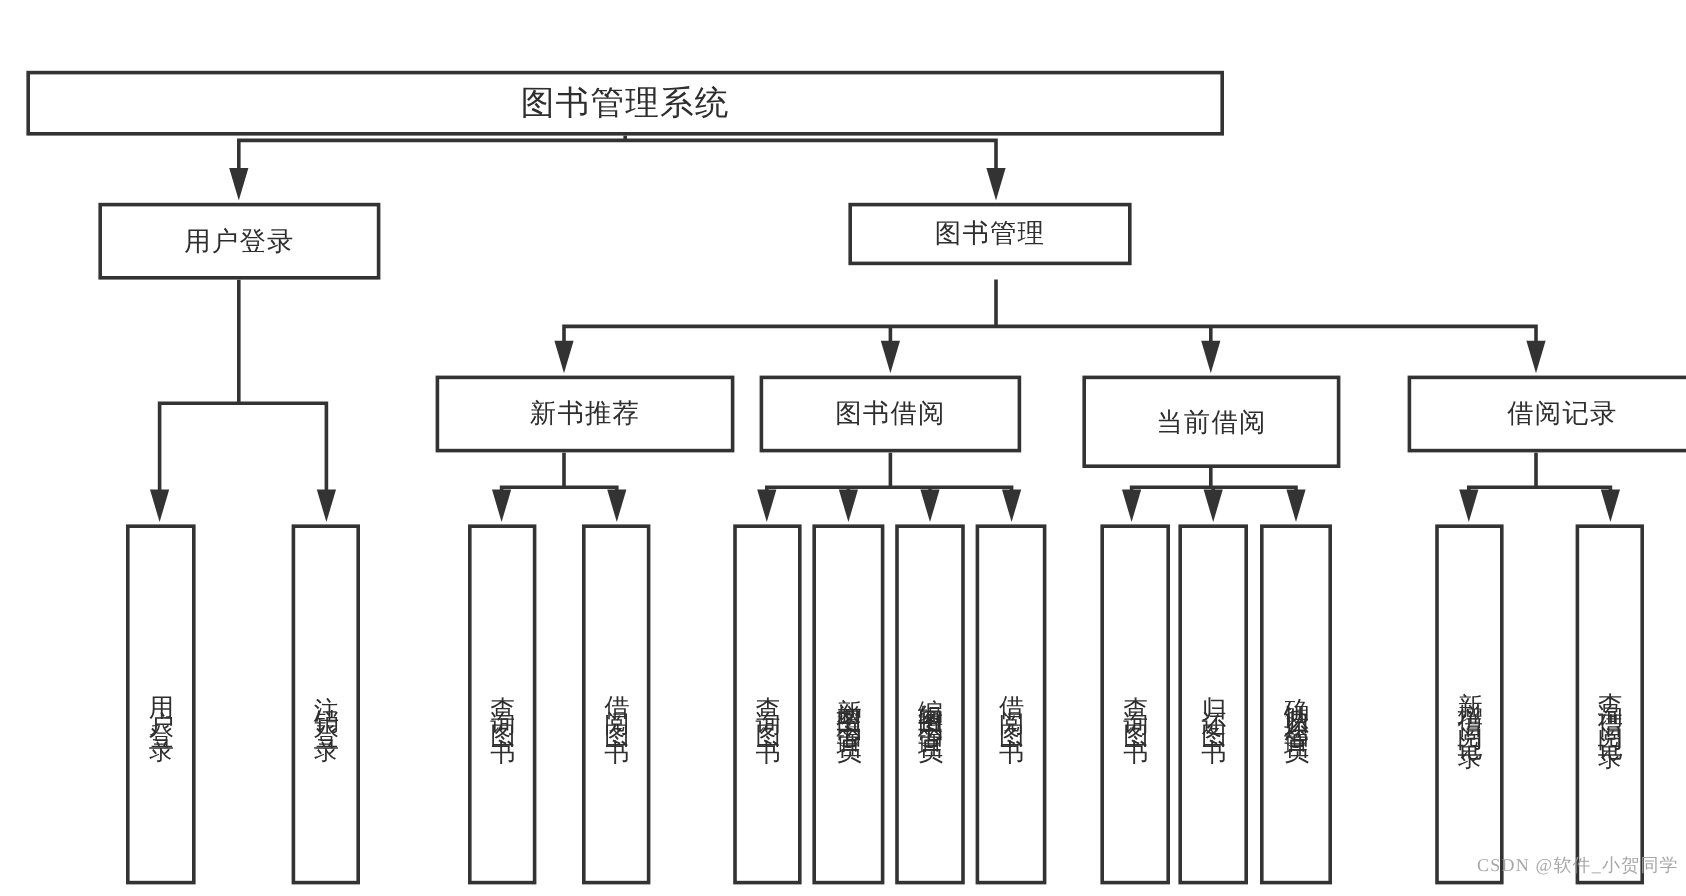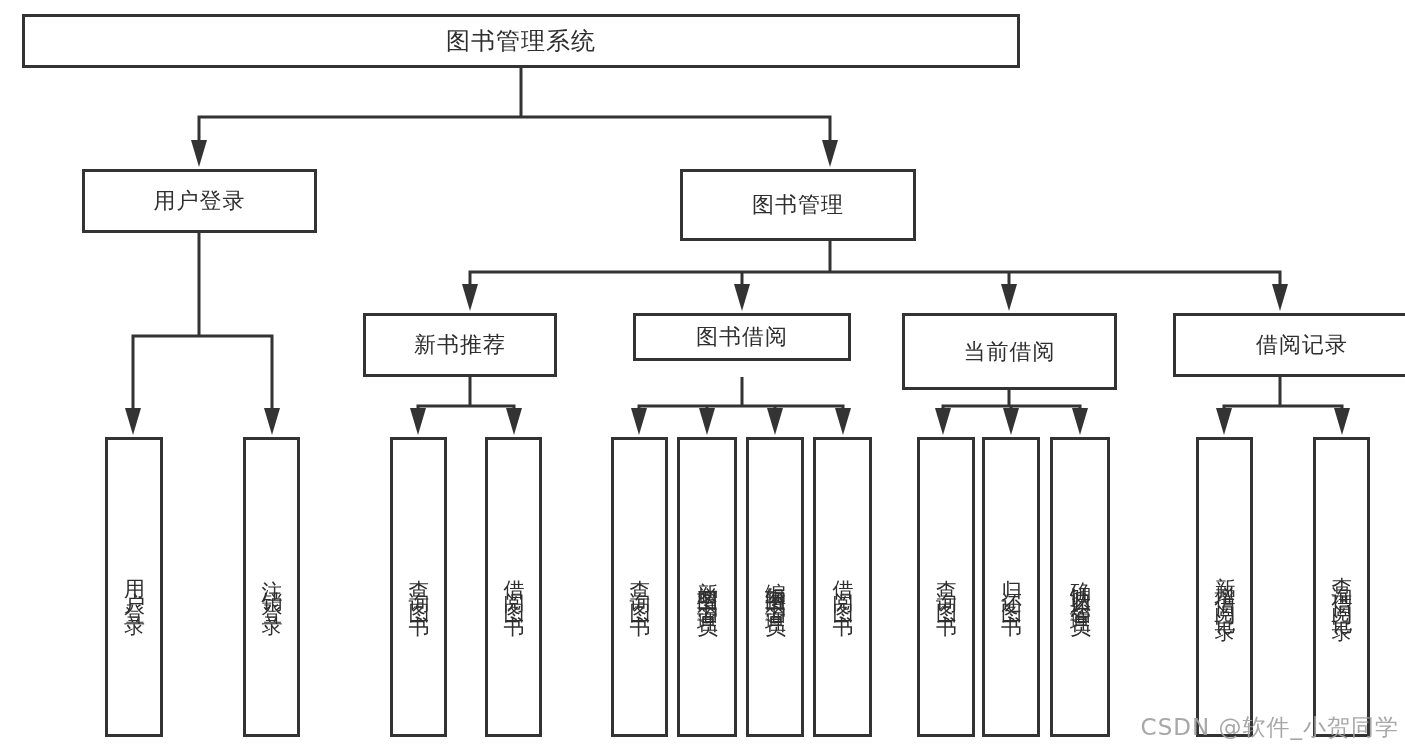--- a/index.html
+++ b/index.html
@@ -23,38 +23,39 @@
   }
   .node{
     position:absolute;
     box-sizing:border-box;
     border:3px solid var(--color-line,#333);
     background:var(--color-box_background,#fff);
     display:flex;align-items:center;justify-content:center;
     z-index:1;
   }
   .hbox{font-size:22px;letter-spacing:1px;white-space:nowrap;}
-  .rootbox{font-size:24px;}
+  .rootbox{font-size:28px;margin-top:45px;}
   .vbox{
     writing-mode:vertical-rl;
     font-size:21px;
     line-height:1;
   }
   .ls-wide{letter-spacing:12px;}
   .ls-med{letter-spacing:9px;}
   .ls-tight{letter-spacing:5px;}
   .watermark{
     position:absolute;
     right:6px;top:712px;
     z-index:2;
-    font-size:23px;
+    font-size:15px;
     letter-spacing:1px;
     color:var(--color-watermark,#a0a0a0);
     opacity:0.92;
     white-space:nowrap;
+    font-family:Liberation Serif, serif;
   }
 </style>
 </head>
 <body>
 
 <div class="canvas">
 
   <svg class="connectors" viewBox="0 0 1405 747" xmlns="http://www.w3.org/2000/svg">
     <g style="stroke:var(--color-line,#333);stroke-width:3;fill:none">
       <path d="M521 68 V117 M199 143 V117 H830 V143"></path>
@@ -84,24 +85,24 @@
       <polygon points="1003,408 1019,408 1011,435"></polygon>
       <polygon points="1072,408 1088,408 1080,435"></polygon>
       <polygon points="1216,408 1232,408 1224,435"></polygon>
       <polygon points="1334,408 1350,408 1342,435"></polygon>
     </g>
   </svg>
 
   <div class="node hbox rootbox" style="left:22px;top:14px;width:998px;height:54px">图书管理系统</div>
 
   <div class="node hbox" style="left:82px;top:169px;width:235px;height:64px">用户登录</div>
-  <div class="node hbox" style="left:680px;top:169px;width:236px;height:72px">图书管理</div>
+  <div class="node hbox" style="left:707px;top:169px;width:236px;height:52px">图书管理</div>
 
-  <div class="node hbox" style="left:363px;top:313px;width:194px;height:64px">新书推荐</div>
-  <div class="node hbox" style="left:633px;top:313px;width:218px;height:48px">图书借阅</div>
+  <div class="node hbox" style="left:363px;top:313px;width:249px;height:64px">新书推荐</div>
+  <div class="node hbox" style="left:633px;top:313px;width:218px;height:64px">图书借阅</div>
   <div class="node hbox" style="left:902px;top:313px;width:215px;height:77px">当前借阅</div>
   <div class="node hbox" style="left:1173px;top:313px;width:258px;height:64px">借阅记录</div>
 
   <div class="node vbox ls-wide" style="left:105px;top:437px;width:58px;height:300px">用户登录</div>
   <div class="node vbox ls-wide" style="left:243px;top:437px;width:57px;height:300px">注销登录</div>
 
   <div class="node vbox ls-wide" style="left:390px;top:437px;width:57px;height:300px">查询图书</div>
   <div class="node vbox ls-wide" style="left:485px;top:437px;width:57px;height:300px">借阅图书</div>
 
   <div class="node vbox ls-wide" style="left:611px;top:437px;width:57px;height:300px">查询图书</div>

